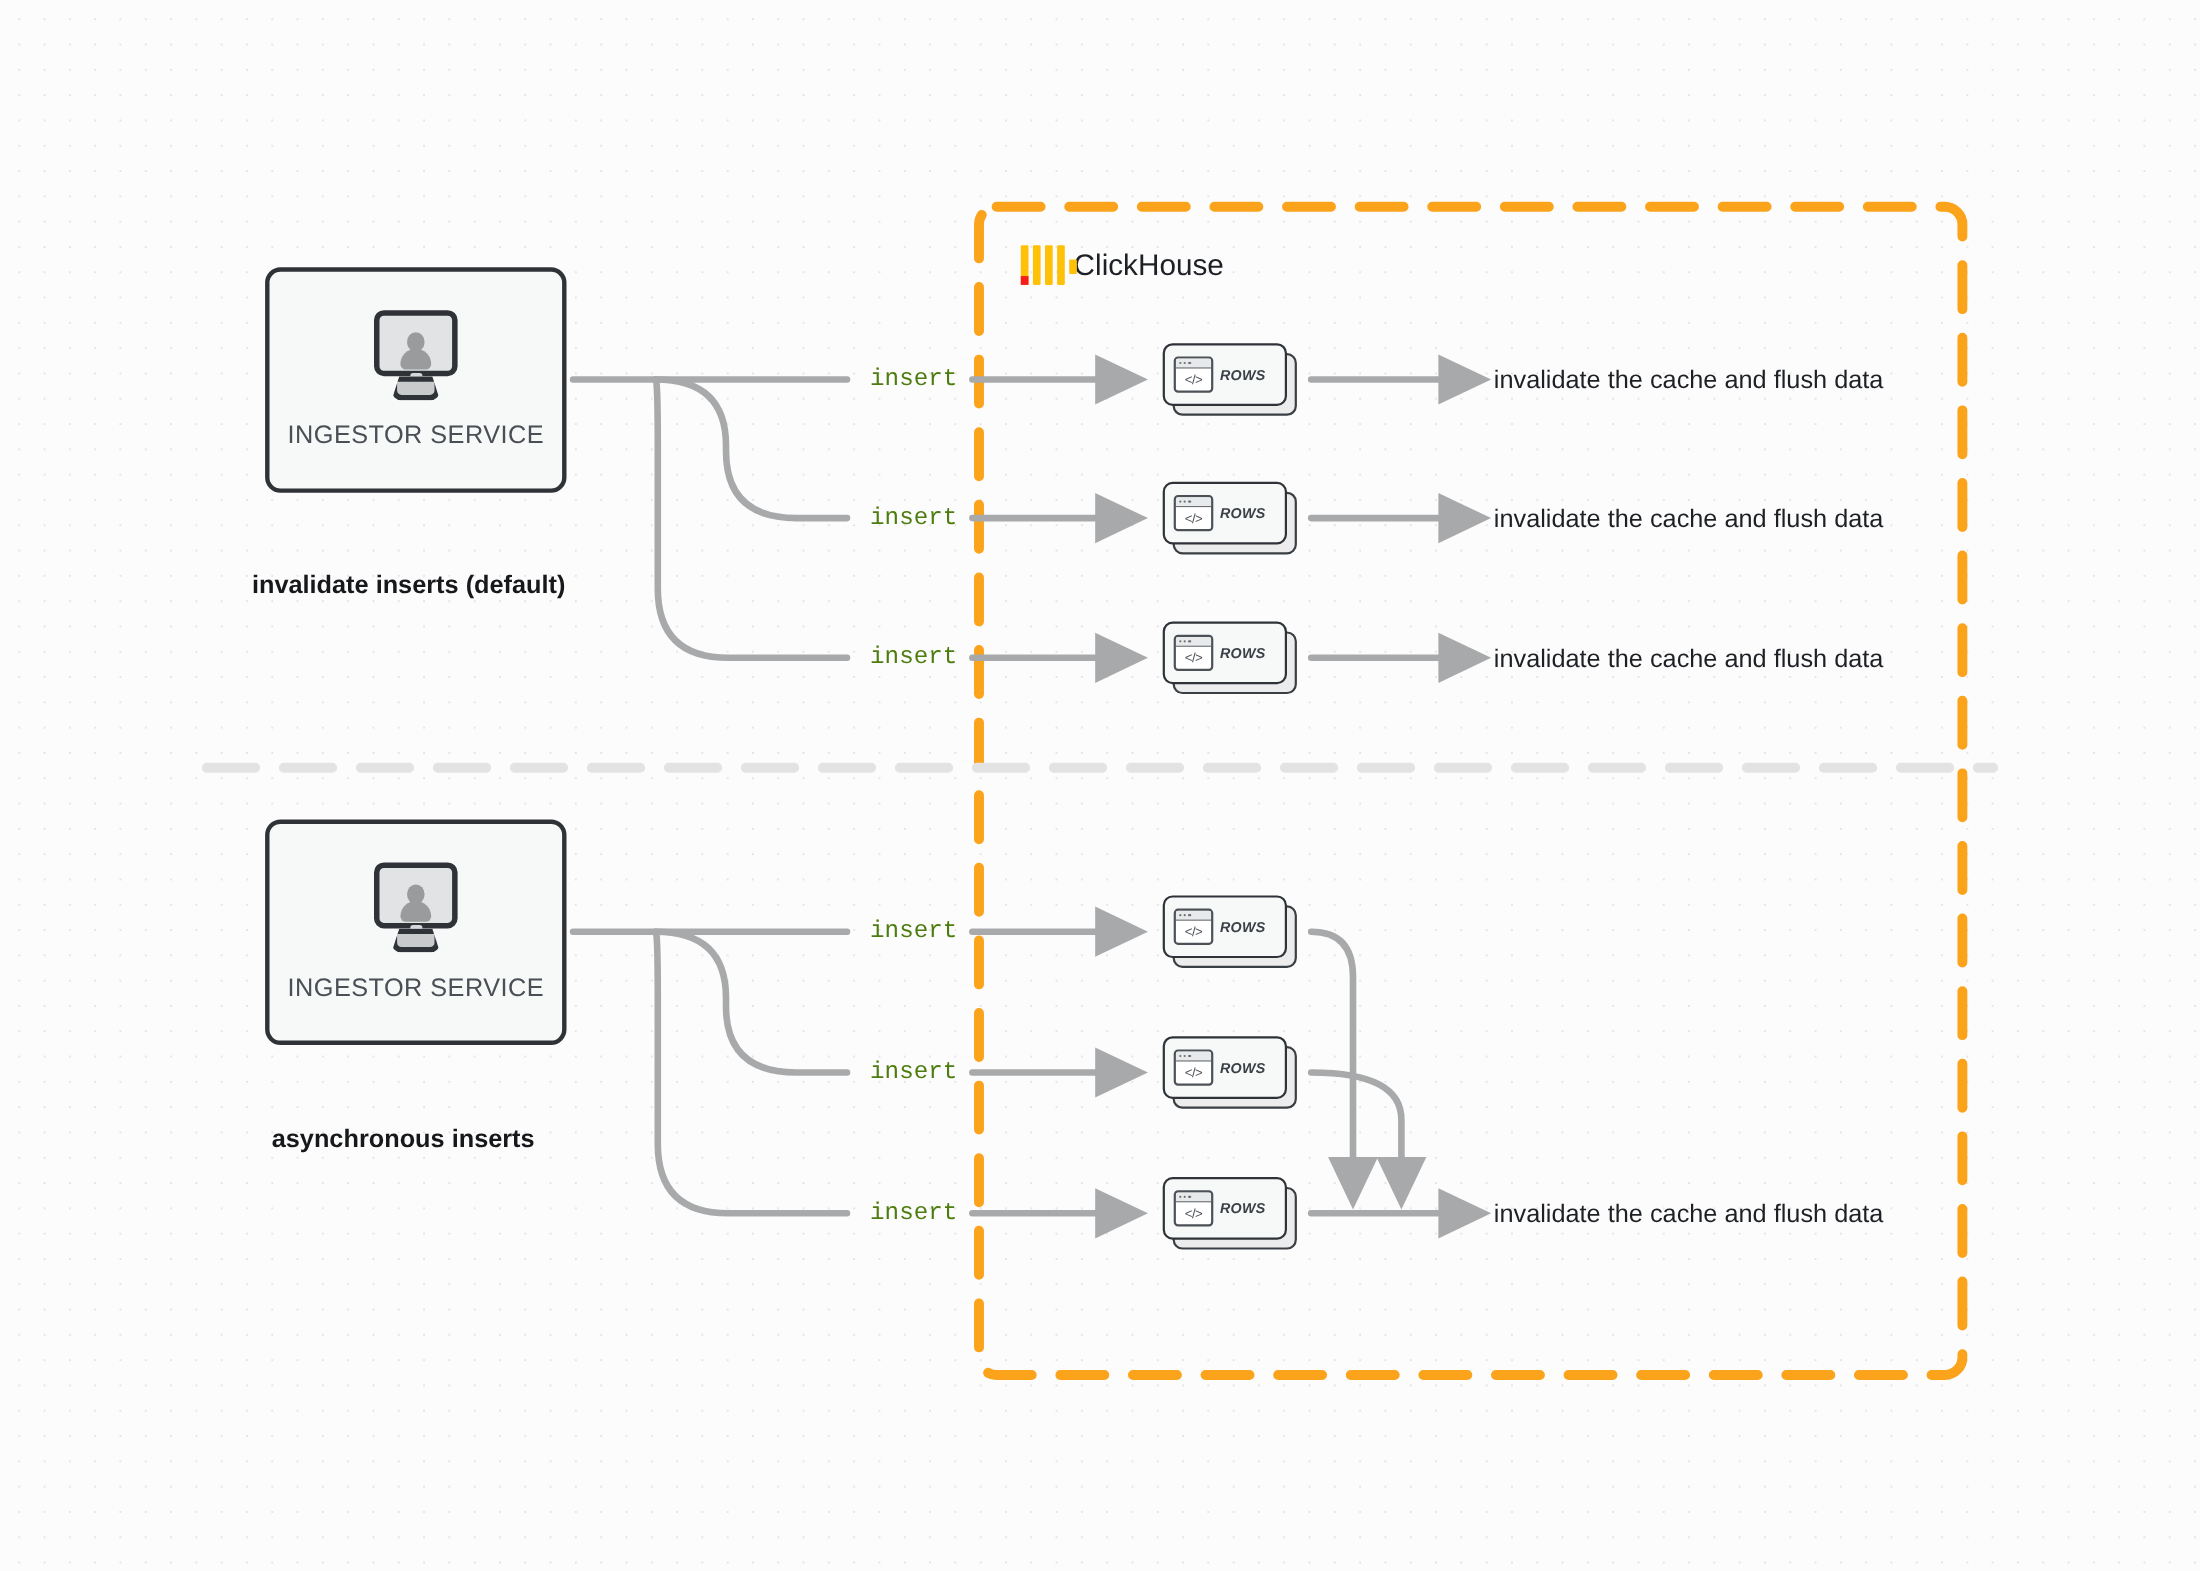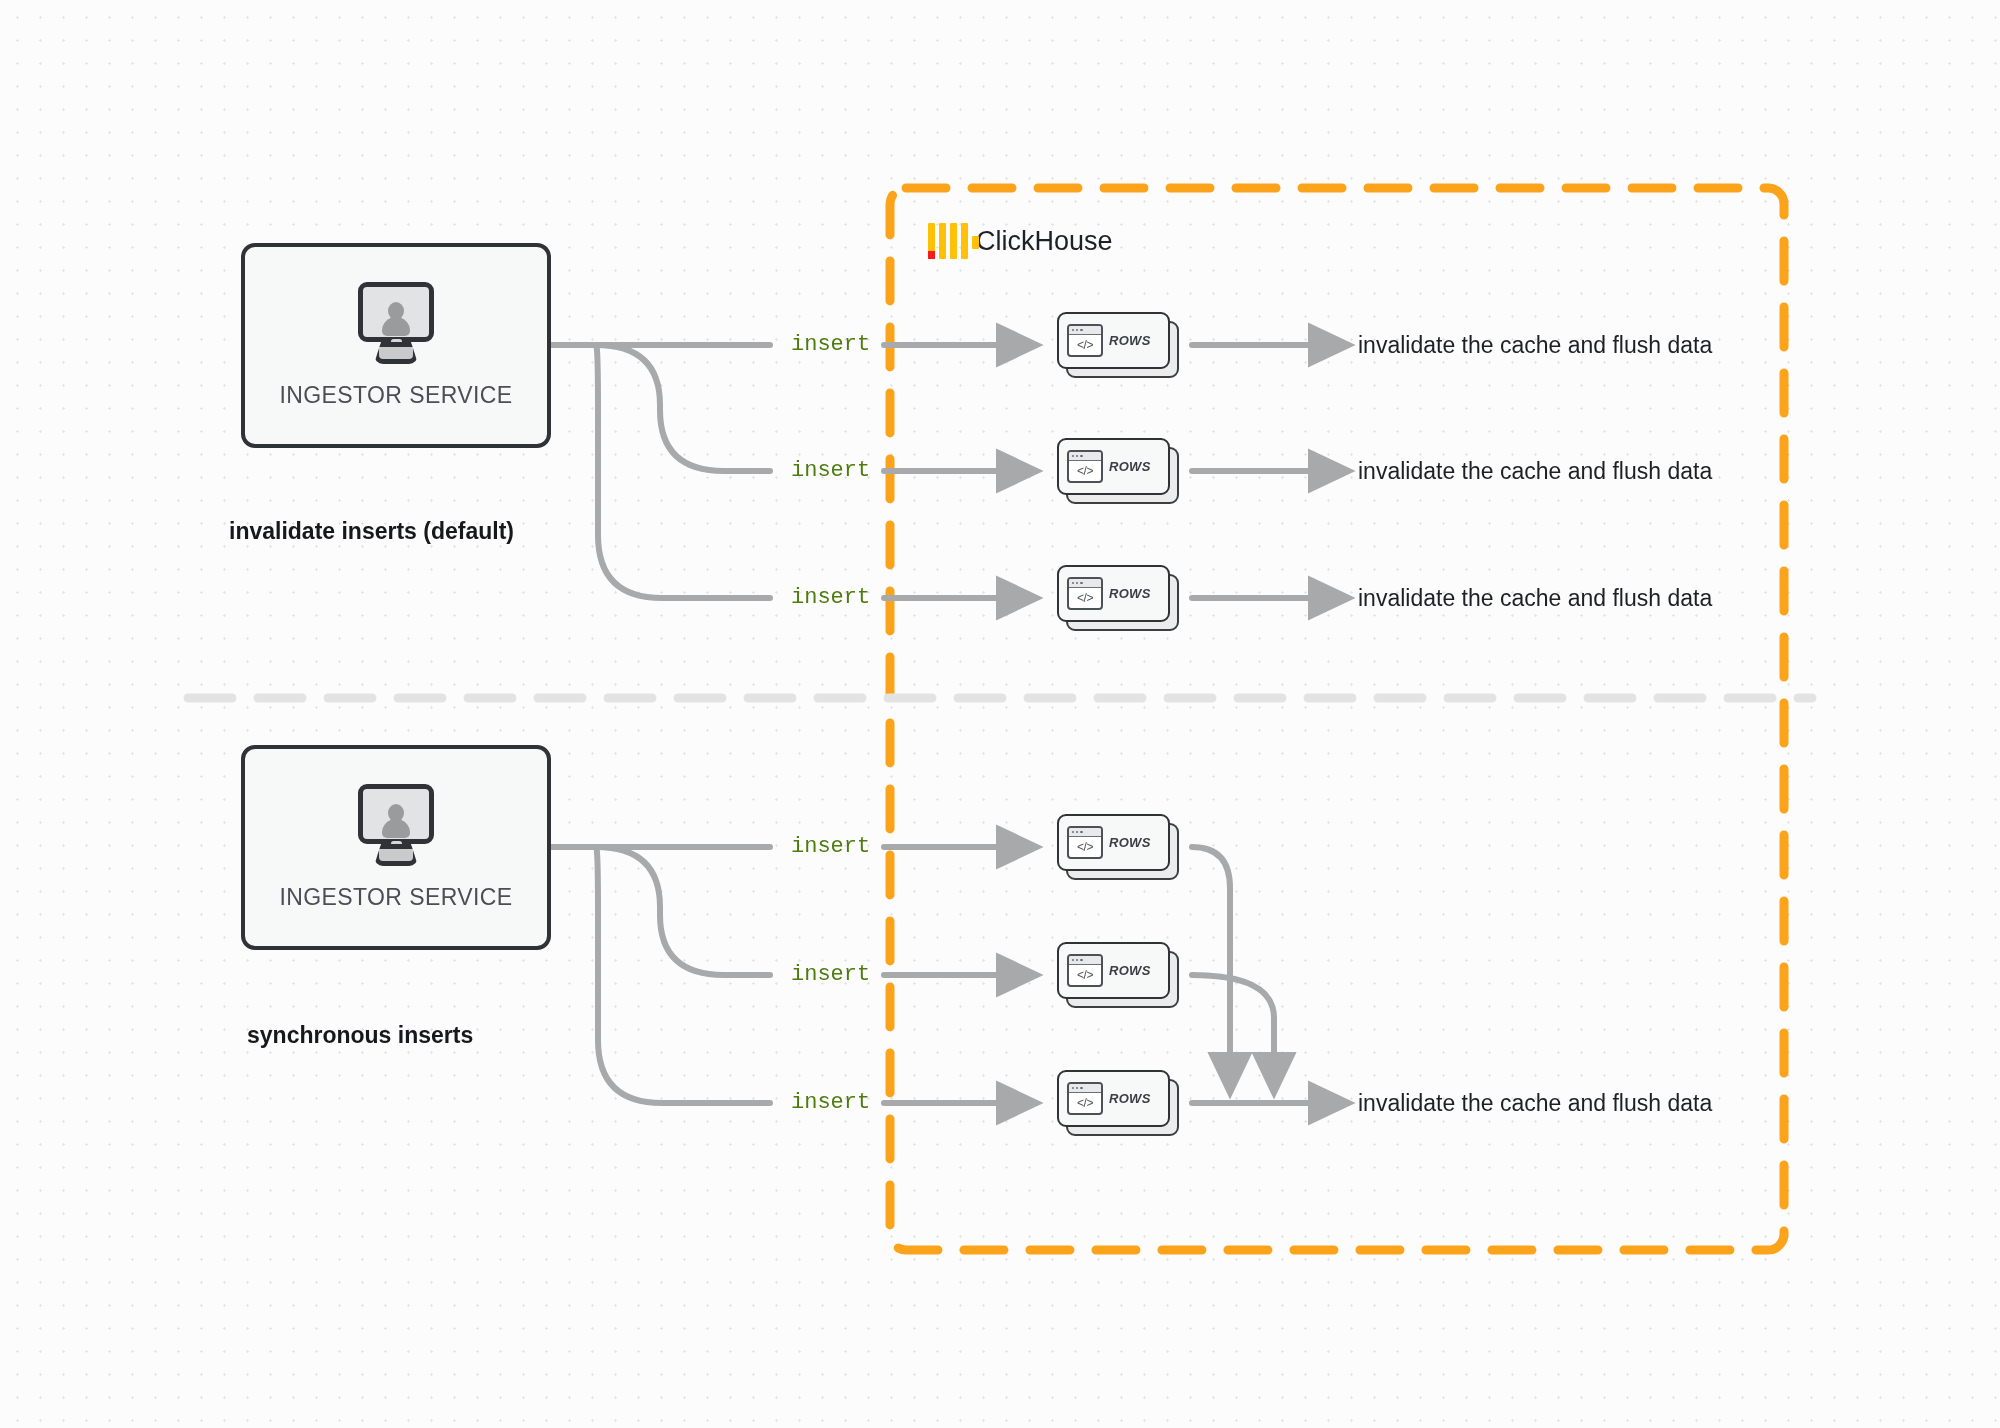--- a/index.html
+++ b/index.html
@@ -17,21 +17,21 @@
     background-image:radial-gradient(#e6e4e4 1.3px, transparent 1.4px);
     background-size:23px 23px;
     background-position:6px 6px;
   }
   #canvas{position:absolute;inset:0;}
   svg.layer{position:absolute;left:0;top:0;width:2000px;height:1428px;overflow:visible;}
 
   
   .service-card{
     position:absolute;
-    width:310px;height:205px;
+    width:274px;height:205px;
     background:#f7f8f8;
     border:4px solid #2f3338;
     border-radius:14px;
     box-sizing:border-box;
     display:flex;flex-direction:column;
     align-items:center;justify-content:center;
   }
   .service-label{
     font-size:23px;color:#4a4f55;letter-spacing:.4px;
     margin-top:16px;white-space:nowrap;
@@ -255,21 +255,21 @@
             <span class="head"></span>
             <span class="body"></span>
           </div>
       </div>
       <div class="mon-neck"></div>
       <div class="mon-stand"></div>
     </div>
     <div class="service-label">INGESTOR SERVICE</div>
   </div>
 
-  <div class="section-label" style="left:247px;top:1022px;">synchronous inserts</div>
+  <div class="section-label" style="left:247px;top:1022px;">asynchronous inserts</div>
 
   <div class="edge-label" style="left:791px;top:834px;">insert</div>
   <div class="edge-label" style="left:791px;top:962px;">insert</div>
   <div class="edge-label" style="left:791px;top:1090px;">insert</div>
 
   <div class="rows-card" style="left:1057px;top:814px;">
     <div class="rows-back"></div>
     <div class="rows-front">
       <div class="win-icon">
         <div class="win-bar">

